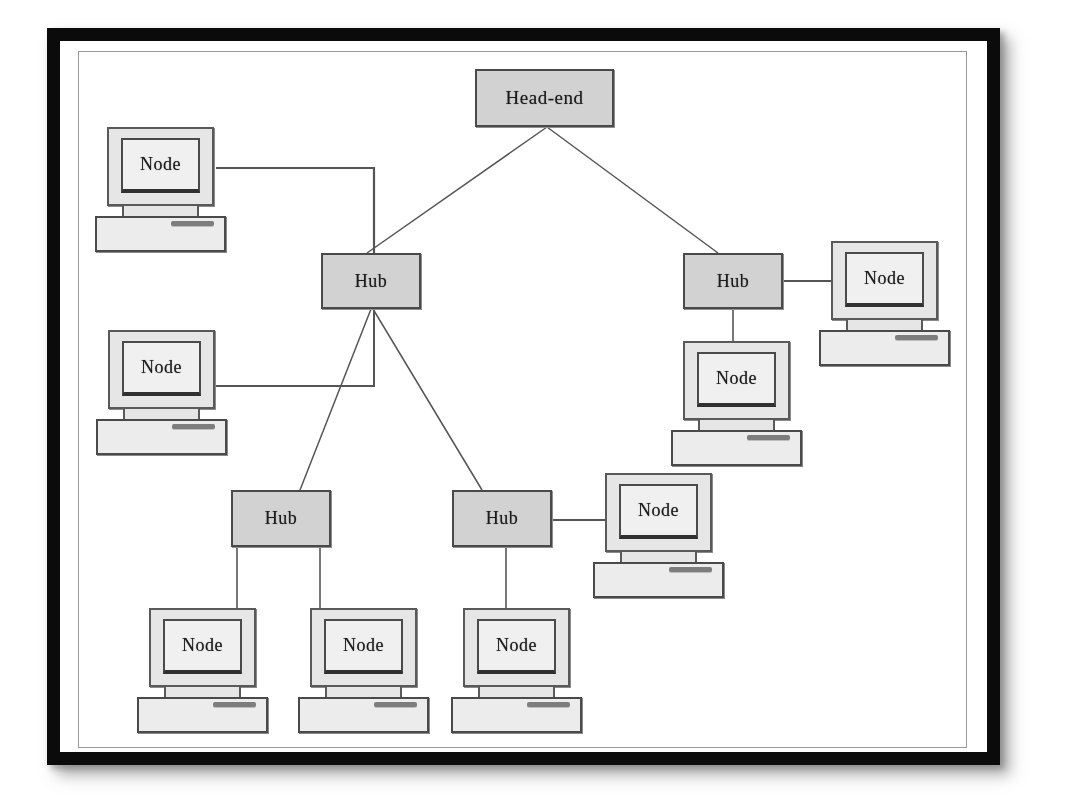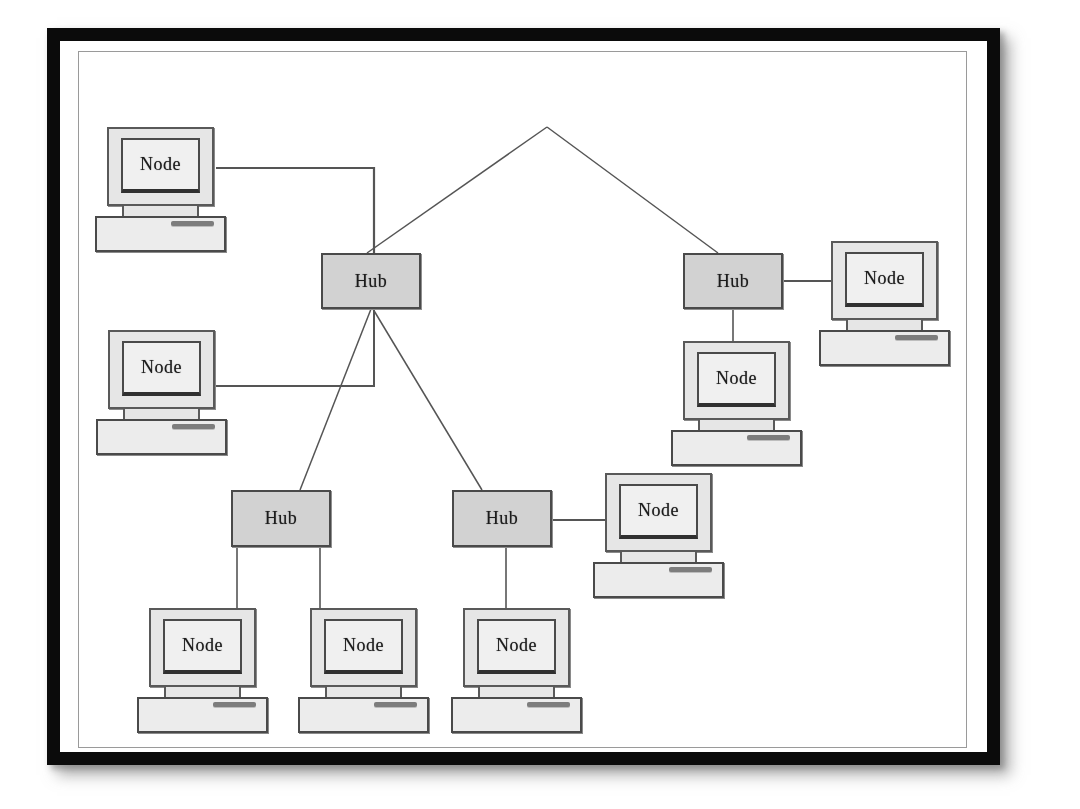--- a/index.html
+++ b/index.html
@@ -49,20 +49,23 @@
       <line x1="371" y1="309" x2="300" y2="490" stroke="#555" stroke-width="1.5"></line>
       <line x1="373" y1="309" x2="482" y2="490" stroke="#555" stroke-width="1.5"></line>
       <line x1="783" y1="281" x2="833" y2="281" stroke="#555" stroke-width="1.8"></line>
       <line x1="733" y1="309" x2="733" y2="343" stroke="#555" stroke-width="1.6"></line>
       <line x1="552" y1="520" x2="607" y2="520" stroke="#555" stroke-width="1.8"></line>
       <line x1="506" y1="547" x2="506" y2="610" stroke="#555" stroke-width="1.6"></line>
       <line x1="237" y1="547" x2="237" y2="610" stroke="#555" stroke-width="1.6"></line>
       <line x1="320" y1="547" x2="320" y2="610" stroke="#555" stroke-width="1.6"></line>
     </svg>
 
+    <div class="box" style="left:475px;top:69px;width:139px;height:58px;">
+      <span class="lbl lbl-head">Head-end</span>
+    </div>
 
     <div class="box" style="left:321px;top:253px;width:100px;height:56px;">
       <span class="lbl">Hub</span>
     </div>
     <div class="box" style="left:683px;top:253px;width:100px;height:56px;">
       <span class="lbl">Hub</span>
     </div>
     <div class="box" style="left:231px;top:490px;width:100px;height:57px;">
       <span class="lbl">Hub</span>
     </div>

